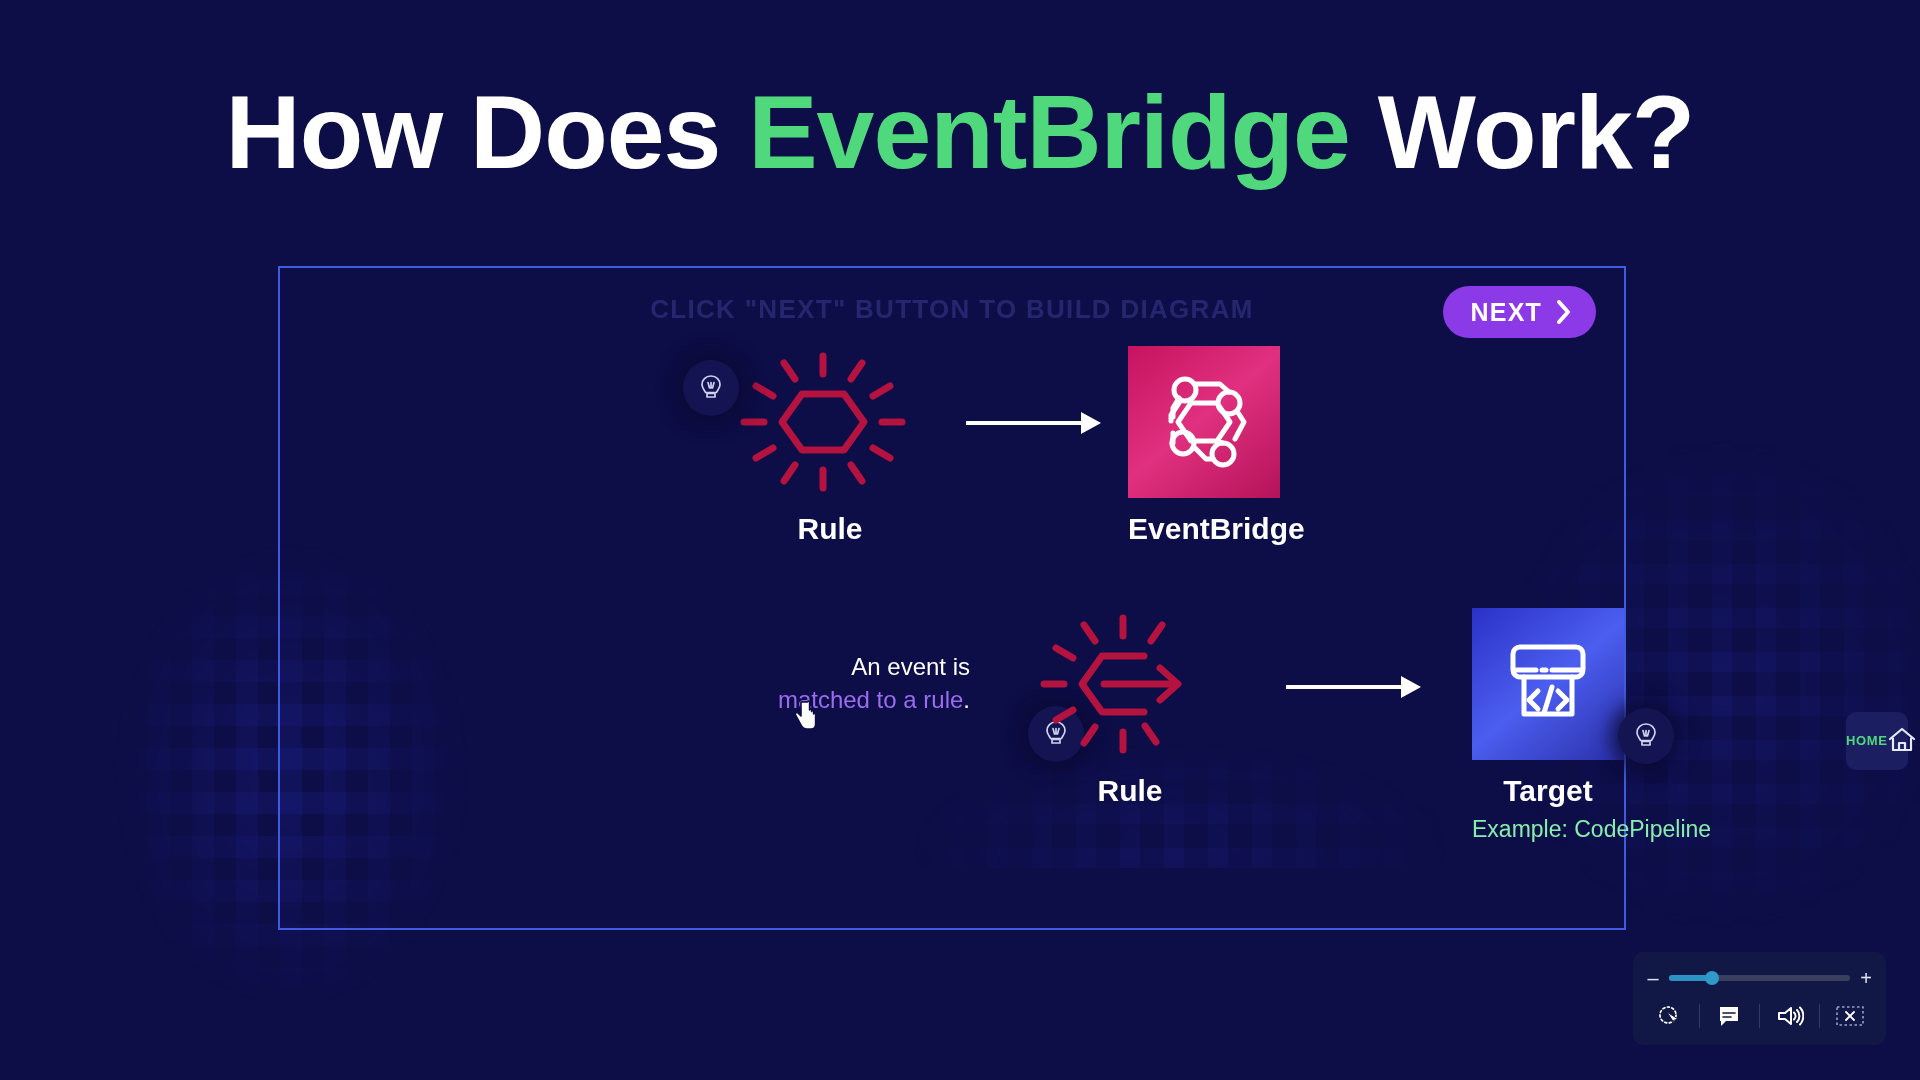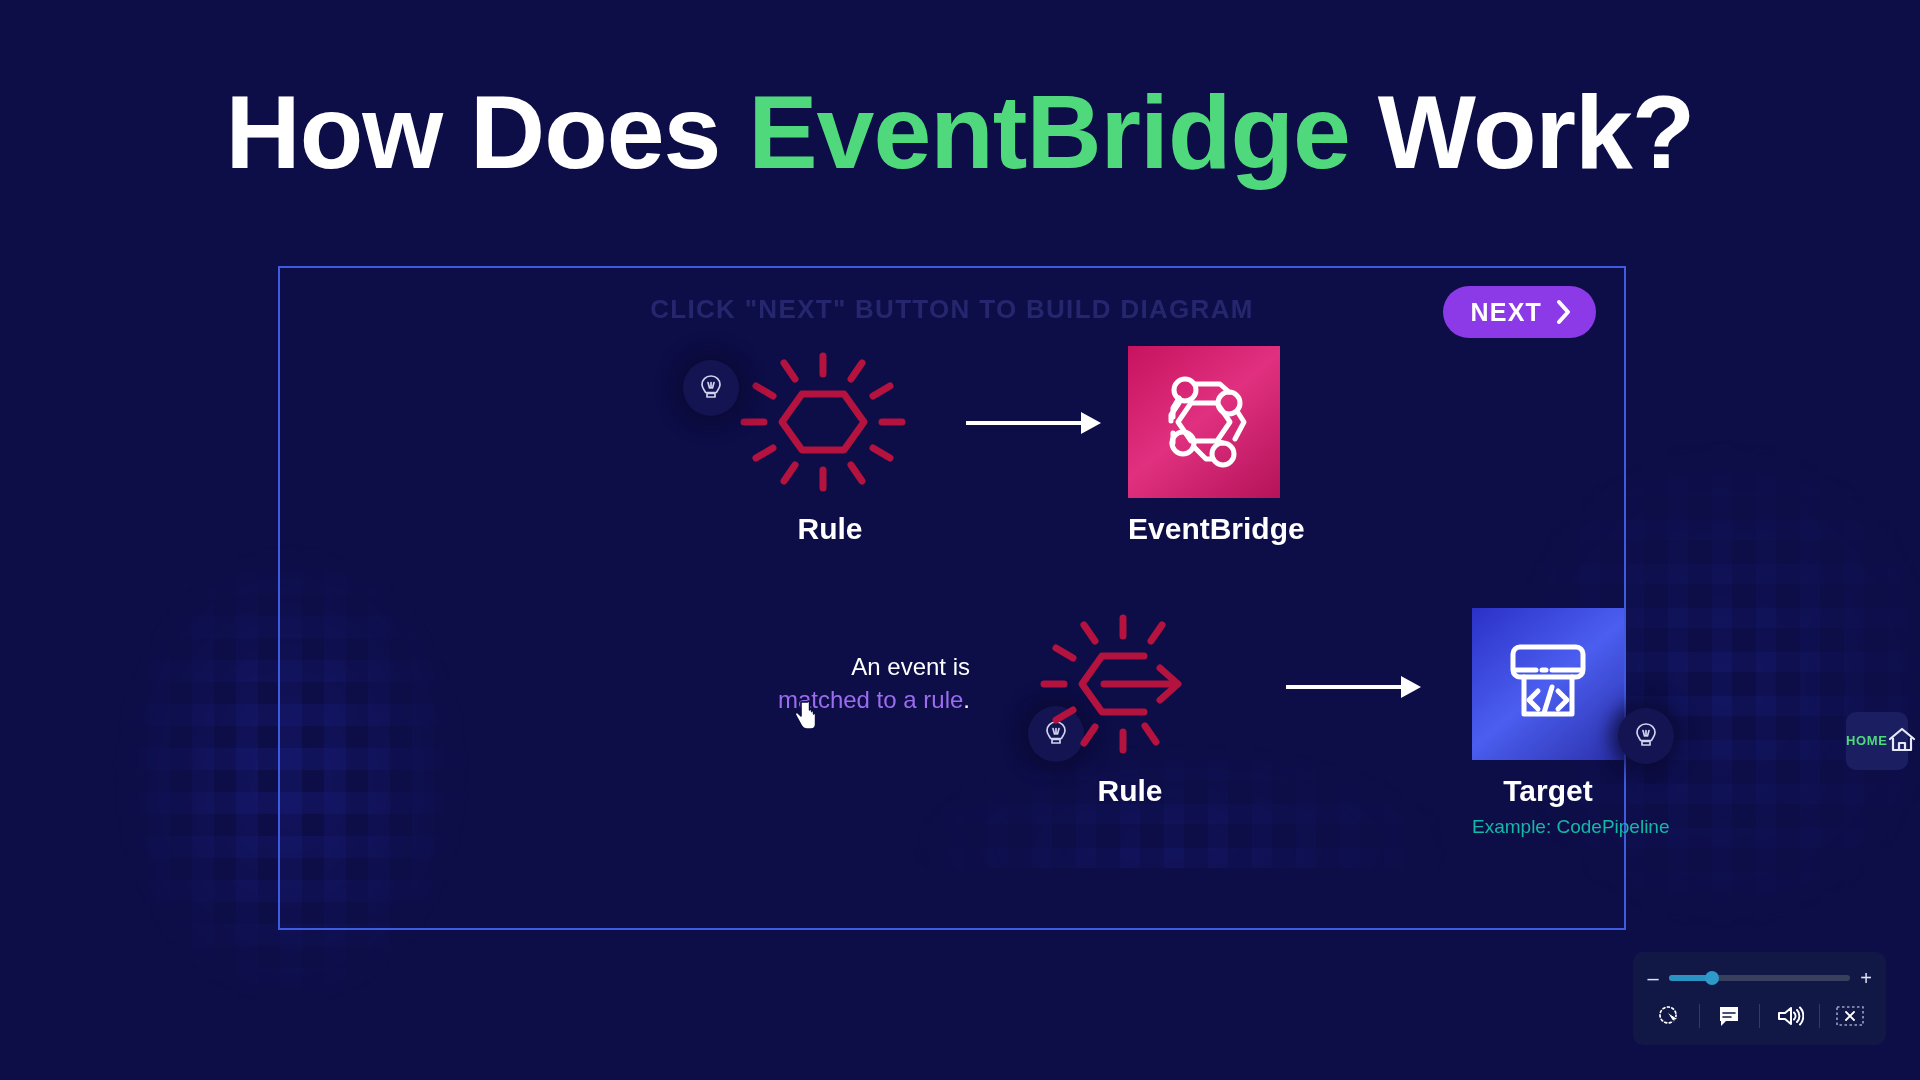--- a/index.html
+++ b/index.html
@@ -112,22 +112,22 @@
   }
   .node-label {
     margin-top: 14px;
     font-size: 30px;
     font-weight: bold;
     color: #ffffff;
     white-space: nowrap;
   }
   .node-sub {
     margin-top: 8px;
-    font-size: 19px;
-    color: #14b8a6;
+    font-size: 23px;
+    color: #86efac;
     white-space: nowrap;
   }
 
   .aws-tile {
     width: 152px; height: 152px;
     display: flex; align-items: center; justify-content: center;
     margin: 0 auto;
   }
   .tile-pink { background: linear-gradient(140deg, #c7135f 0%, #e0307f 48%, #b41359 100%); }
   .tile-blue { background: linear-gradient(140deg, #2b31c6 0%, #4b5ef0 50%, #2a2fa8 100%); }

